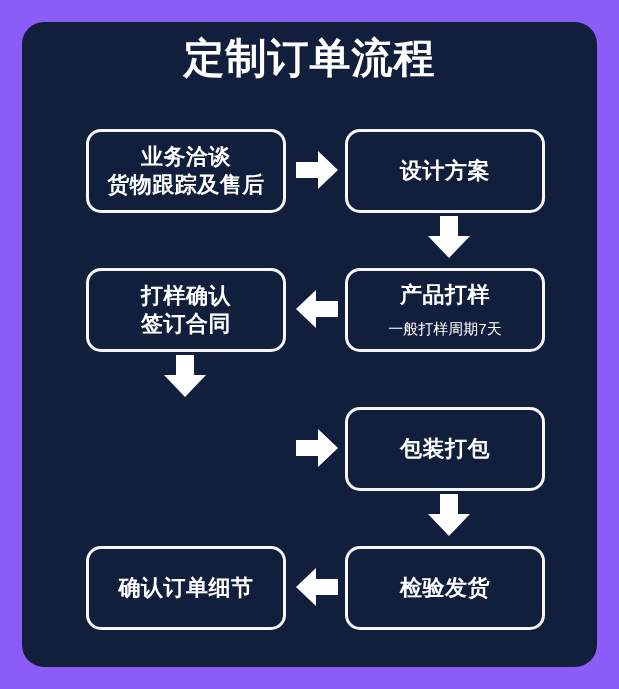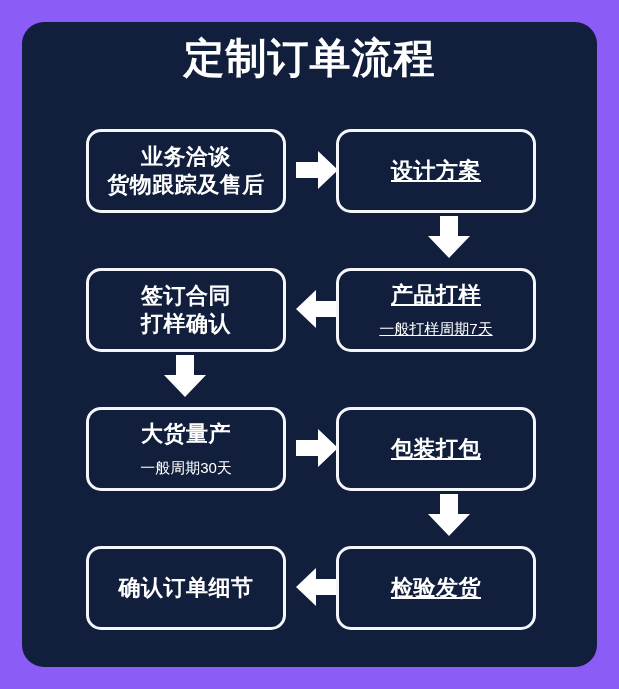--- a/index.html
+++ b/index.html
@@ -74,21 +74,21 @@
     font-size: 15px;
     font-weight: normal;
     line-height: 1.25;
     letter-spacing: 0px;
     white-space: nowrap;
     margin-top: 11px;
   }
 
   
   .col-left  { left: 86px; }
-  .col-right { left: 336px; text-decoration: underline; }
+  .col-right { left: 345px; }
   .row-1 { top: 129px; }
   .row-2 { top: 268px; }
   .row-3 { top: 407px; }
   .row-4 { top: 546px; }
 
   
   .arrow {
     position: absolute;
   }
   .arrow svg { display: block; }
@@ -125,45 +125,41 @@
     <div class="line">设计方案</div>
   </div>
 
   <div class="arrow arrow-d1">
     <svg width="44" height="42" viewBox="0 0 44 42" aria-hidden="true">
       <path d="M13,0 L31,0 L31,20 L43,20 L22,42 L1,20 L13,20 Z" fill="#ffffff"></path>
     </svg>
   </div>
 
   <div class="node col-left row-2">
+    <div class="line">打样确认</div>
     <div class="line">签订合同</div>
-    <div class="line">打样确认</div>
   </div>
 
   <div class="arrow arrow-l2">
     <svg width="42" height="40" viewBox="0 0 42 40" aria-hidden="true">
       <path d="M42,12 L20,12 L20,1 L0,20 L20,39 L20,28 L42,28 Z" fill="#ffffff"></path>
     </svg>
   </div>
 
   <div class="node col-right row-2">
     <div class="line">产品打样</div>
     <div class="sub">一般打样周期7天</div>
   </div>
 
   <div class="arrow arrow-d2">
     <svg width="44" height="42" viewBox="0 0 44 42" aria-hidden="true">
       <path d="M13,0 L31,0 L31,20 L43,20 L22,42 L1,20 L13,20 Z" fill="#ffffff"></path>
     </svg>
   </div>
 
-  <div class="node col-left row-3">
-    <div class="line">大货量产</div>
-    <div class="sub">一般周期30天</div>
-  </div>
 
   <div class="arrow arrow-r3">
     <svg width="42" height="40" viewBox="0 0 42 40" aria-hidden="true">
       <path d="M0,12 L22,12 L22,1 L42,20 L22,39 L22,28 L0,28 Z" fill="#ffffff"></path>
     </svg>
   </div>
 
   <div class="node col-right row-3">
     <div class="line">包装打包</div>
   </div>

